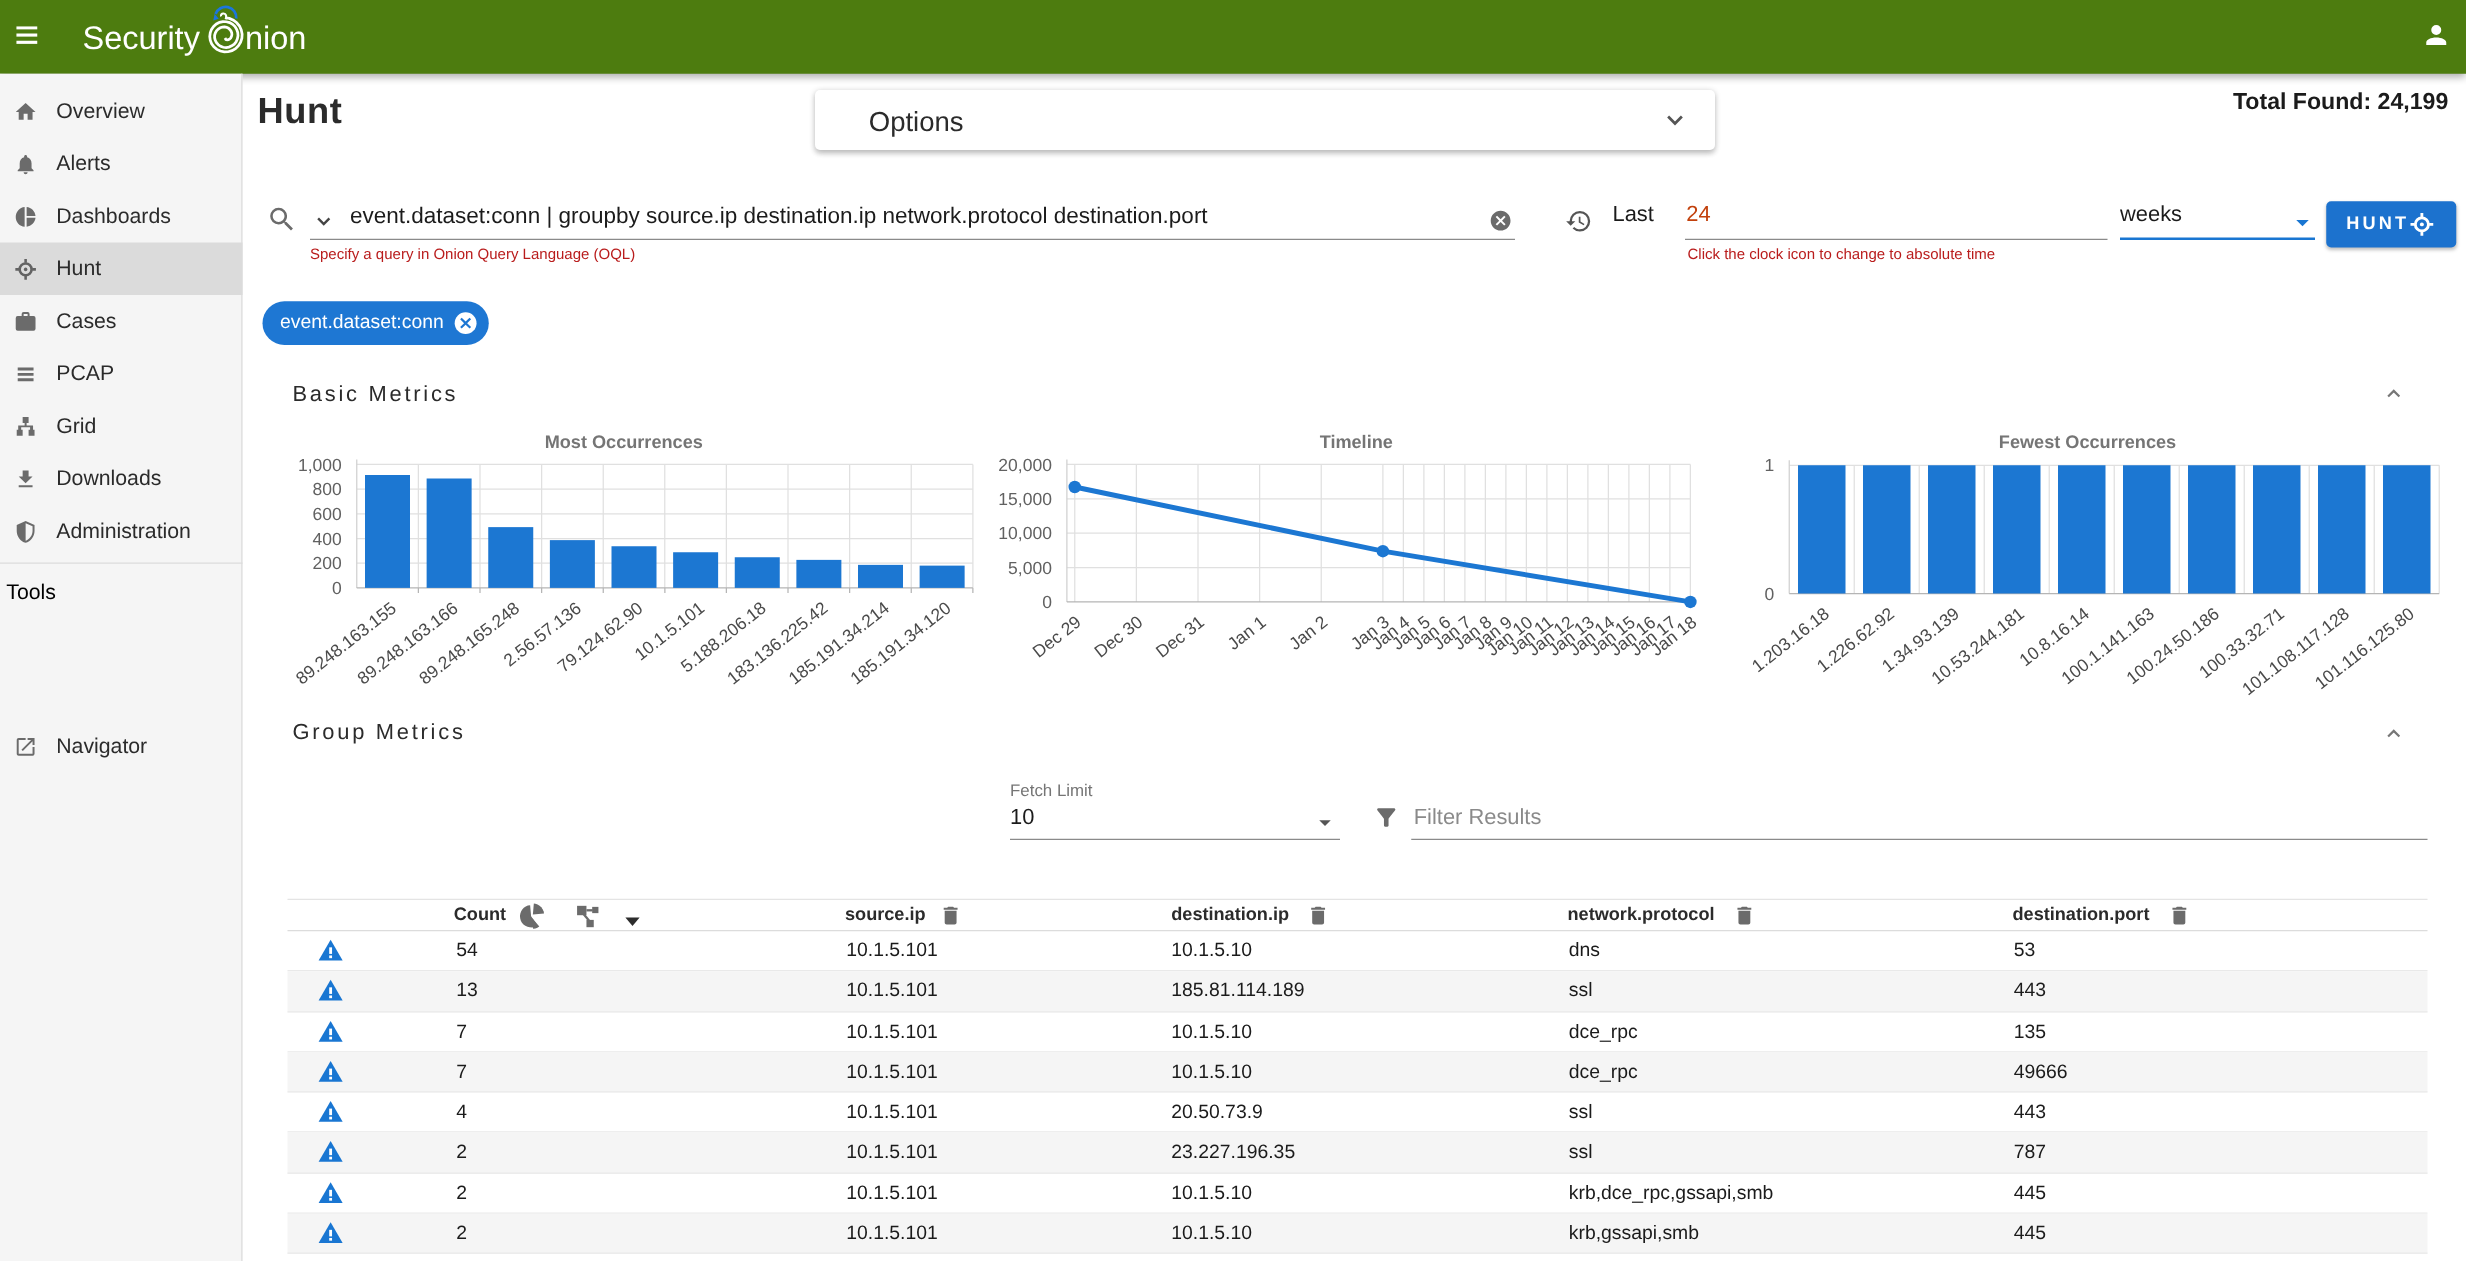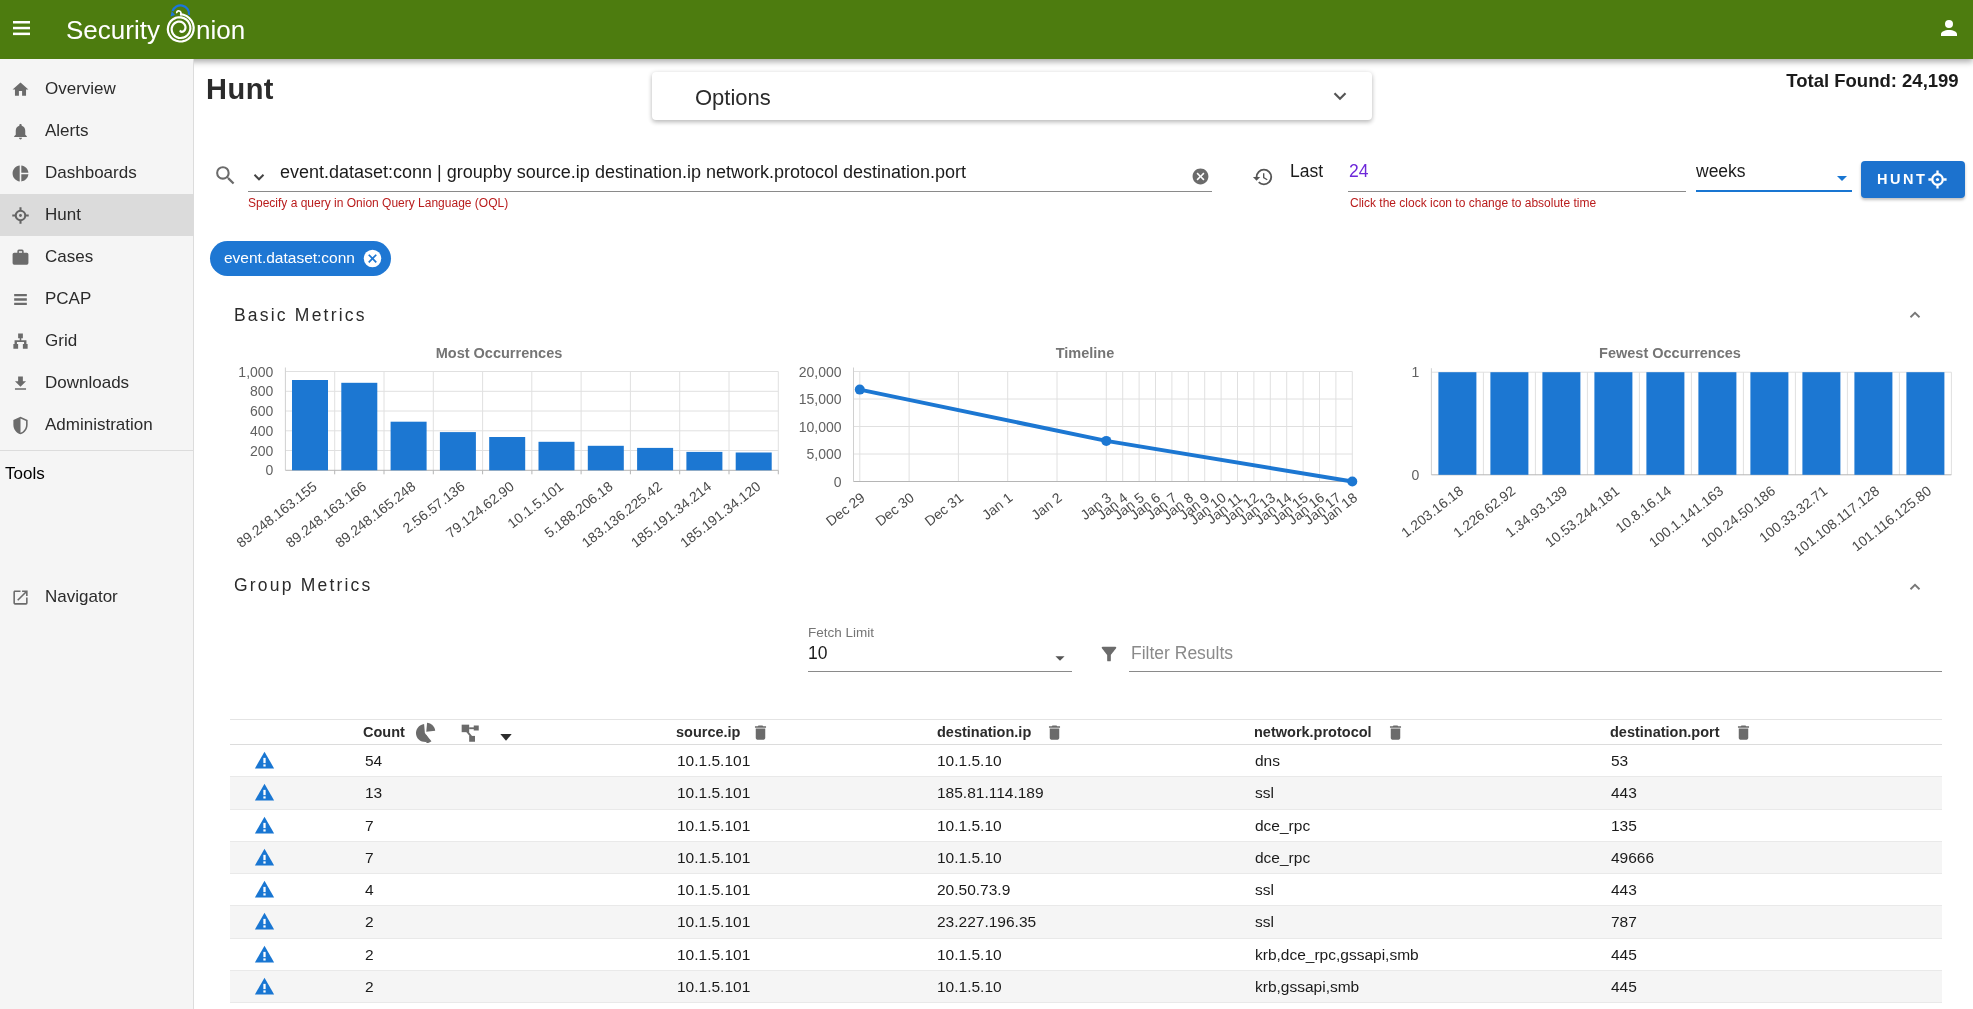--- a/index.html
+++ b/index.html
@@ -13,21 +13,21 @@
 .sitem span{position:absolute;left:45px;font-size:17px;color:#2b2b2b}
 .sel{background:#dbdbdb}
 #hunt-h{left:206px;top:75px;font-size:29px;line-height:1;font-weight:bold;color:#2b2b2b;letter-spacing:.5px}
 #optcard{left:652px;top:72px;width:720px;height:48px;background:#fff;border-radius:4px;box-shadow:0 1px 5px rgba(0,0,0,.2),0 3px 4px rgba(0,0,0,.12)}
 #optcard span{position:absolute;left:43px;top:15px;font-size:22px;line-height:1;color:#2b2b2b}
 #totfound{left:1785px;top:72px;width:175px;font-size:18.5px;line-height:1;font-weight:bold;color:#1b1b1b;text-align:center}
 .hint{position:absolute;font-size:12px;line-height:1;color:#b91c1c}
 #qtext{left:280px;top:163px;font-size:18px;line-height:1;color:#1b1b1b}
 #uline1{left:248px;top:191px;width:964px;height:1px;background:#8a8a8a}
 #last-l{left:1290px;top:163px;font-size:17.5px;line-height:1;color:#1b1b1b}
-#n24{left:1349px;top:163px;font-size:17.5px;line-height:1;color:#6d28d9}
+#n24{left:1349px;top:163px;font-size:17.5px;line-height:1;color:#c2410c}
 #uline2{left:1348px;top:191px;width:338px;height:1px;background:#8a8a8a}
 #weeks{left:1696px;top:163px;font-size:17.5px;line-height:1;color:#1b1b1b}
 #uline3{left:1696px;top:190px;width:156px;height:2px;background:#1976d2}
 #huntbtn{left:1861px;top:161px;width:104px;height:37px;background:#1c72ce;border-radius:4px;color:#fff;box-shadow:0 2px 3px rgba(0,0,0,.25)}
 #huntbtn b{position:absolute;left:16px;top:10px;font-size:14.5px;font-weight:bold;letter-spacing:2.5px}
 #chip{left:210px;top:241px;width:181px;height:35px;background:#1e77d3;border-radius:17.5px}
 #chip span{position:absolute;left:14px;top:9px;font-size:15.5px;line-height:1;color:#fff}
 .sect{position:absolute;font-size:17.5px;line-height:1;letter-spacing:2.2px;color:#2b2b2b}
 #fl-label{left:808px;top:626px;font-size:13.5px;line-height:1;color:#757575}
 #fl-val{left:808px;top:645px;font-size:17.5px;line-height:1;color:#1b1b1b}

